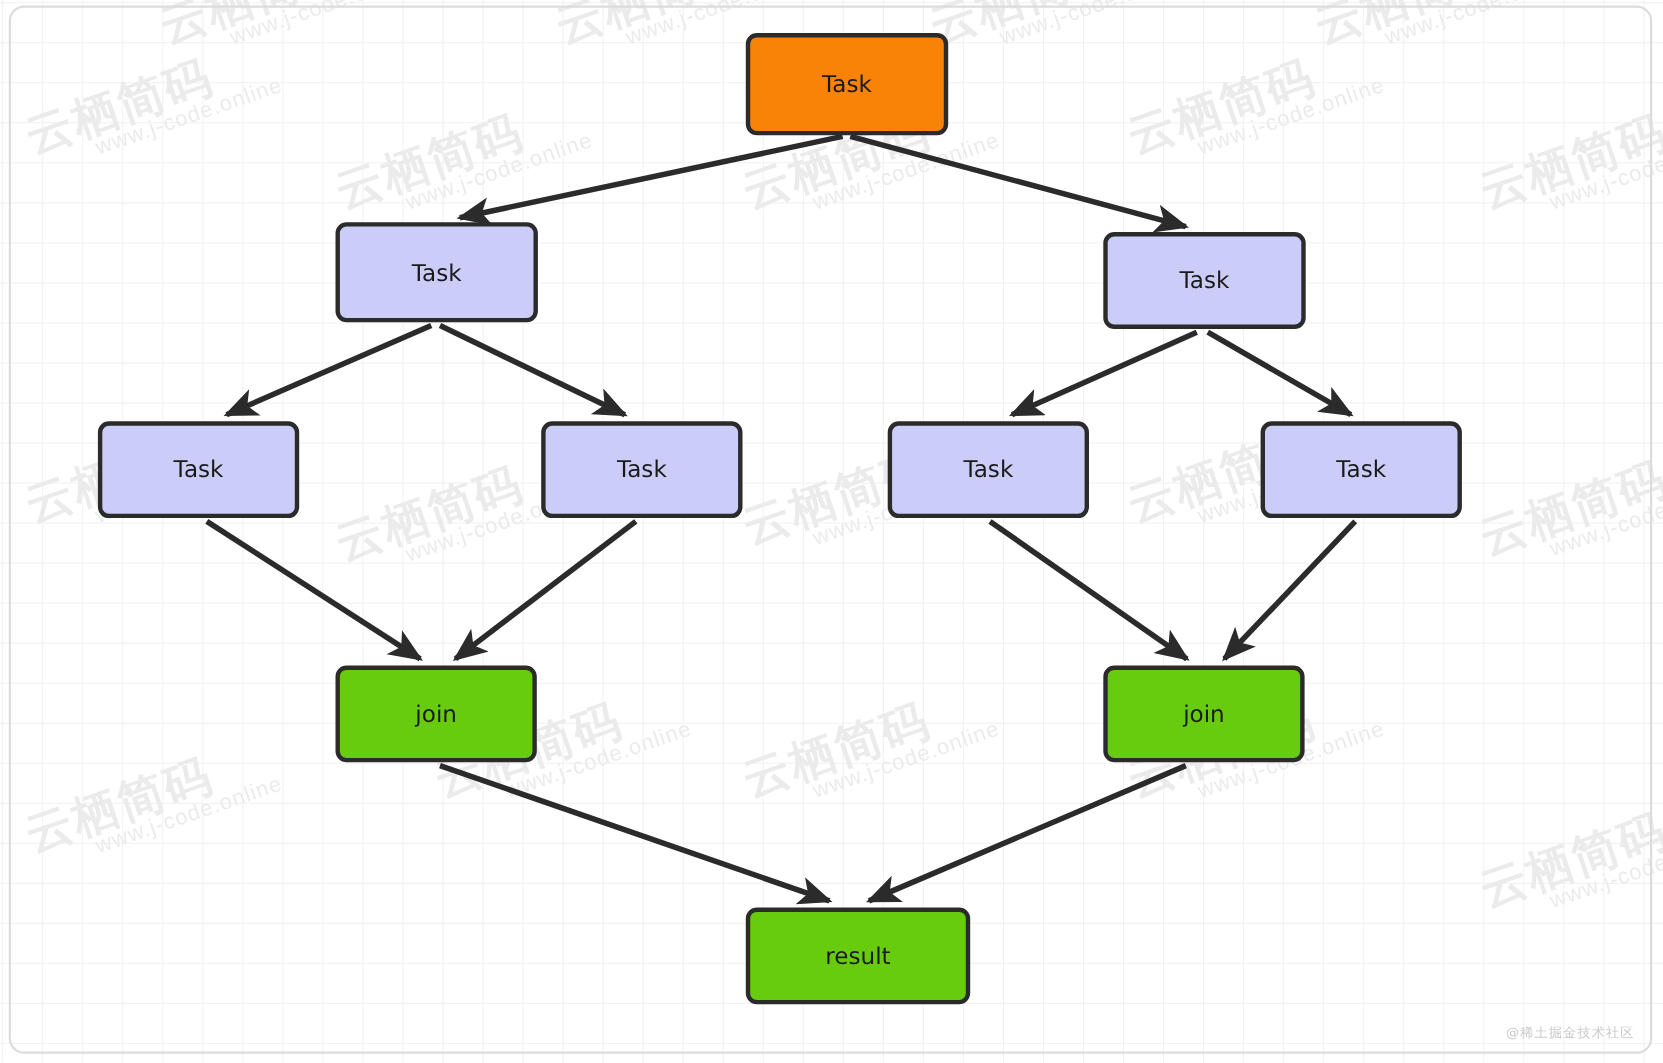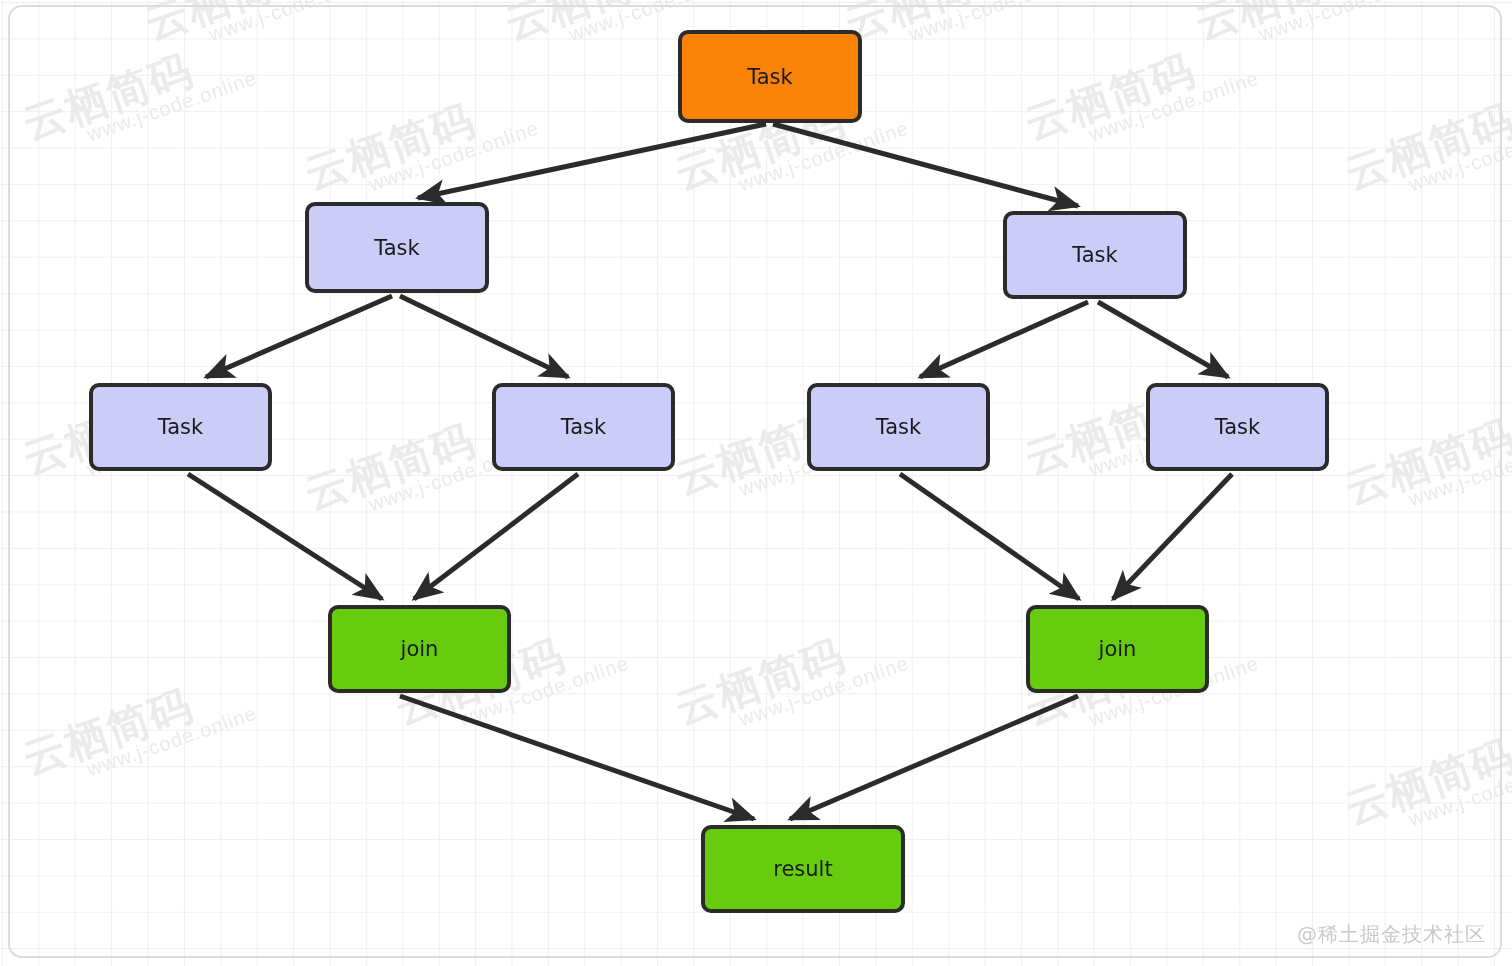--- a/index.html
+++ b/index.html
@@ -91,27 +91,26 @@
     font-weight: 400;
   }
   .node.root {
     background: #f98306;
   }
   .node.task {
     background: #ccccf9;
   }
   .node.green {
     background: #67cc0d;
-    margin-left: 23px;
   }
   #credit {
     position: absolute;
     right: 26px;
     bottom: 18px;
-    font-size: 20px;
+    font-size: 12px;
     color: #c9c9c9;
     font-family: "DejaVu Sans", sans-serif;
     letter-spacing: 1px;
     user-select: none;
   }
 </style>
 </head>
 <body>
 
 <div id="canvas">

